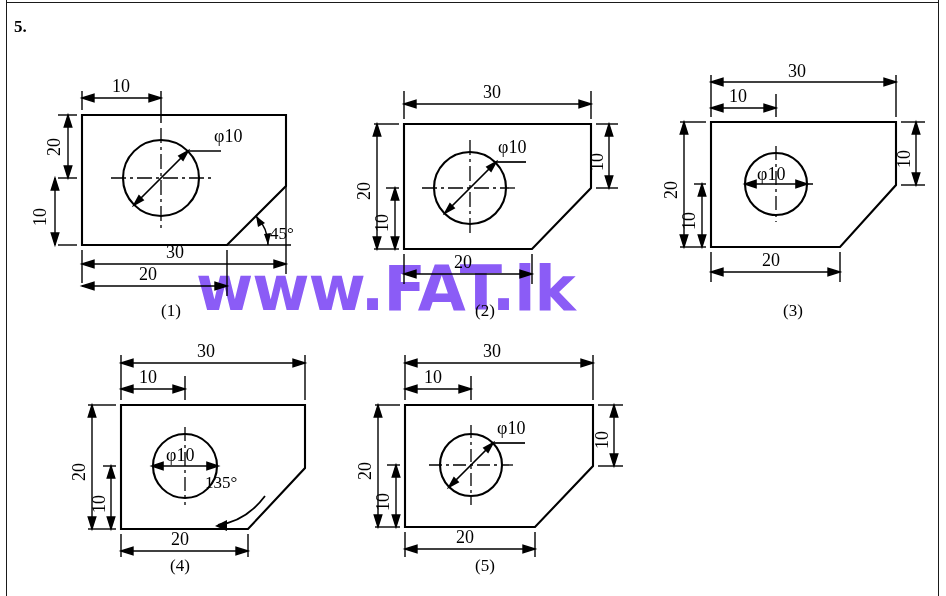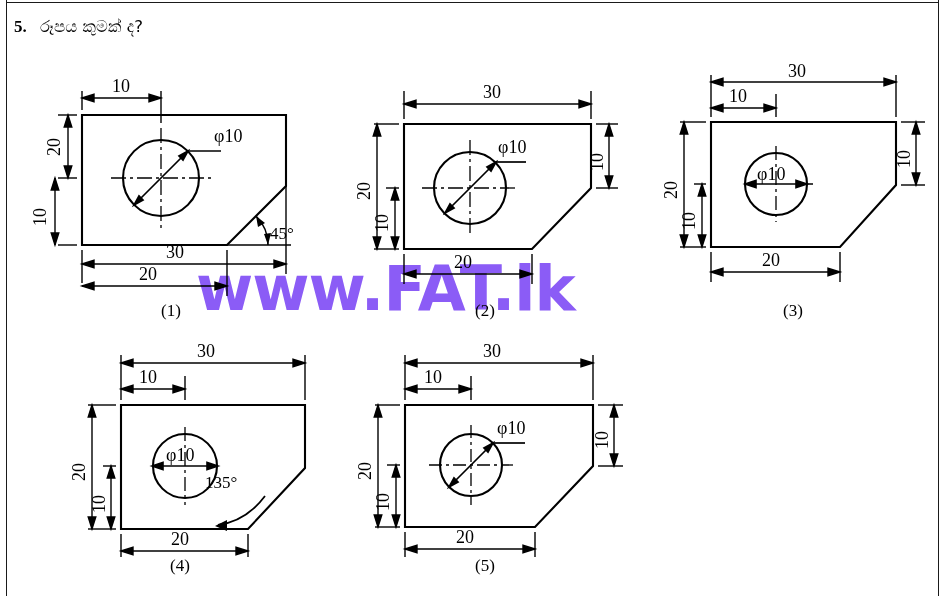--- a/index.html
+++ b/index.html
@@ -51,21 +51,20 @@
 </head>
 <body>
 
 <div class="page-border-left"></div>
 <div class="page-border-right"></div>
 <div class="page-border-top"></div>
 
 <div class="question-block">
   <div class="q-num">5.</div>
   <div>
-    <div class="q-text">රූපය කුමක් ද?</div>
   </div>
 </div>
 
 <div class="watermark">www.FAT.lk</div>
 
 <div class="figures">
 
   <div class="fig" style="left:46px;top:78px;width:290px;">
     <svg width="290" height="225" viewBox="0 0 290 225">
       <g stroke="#000" fill="none" stroke-width="2.1" stroke-linecap="square">

